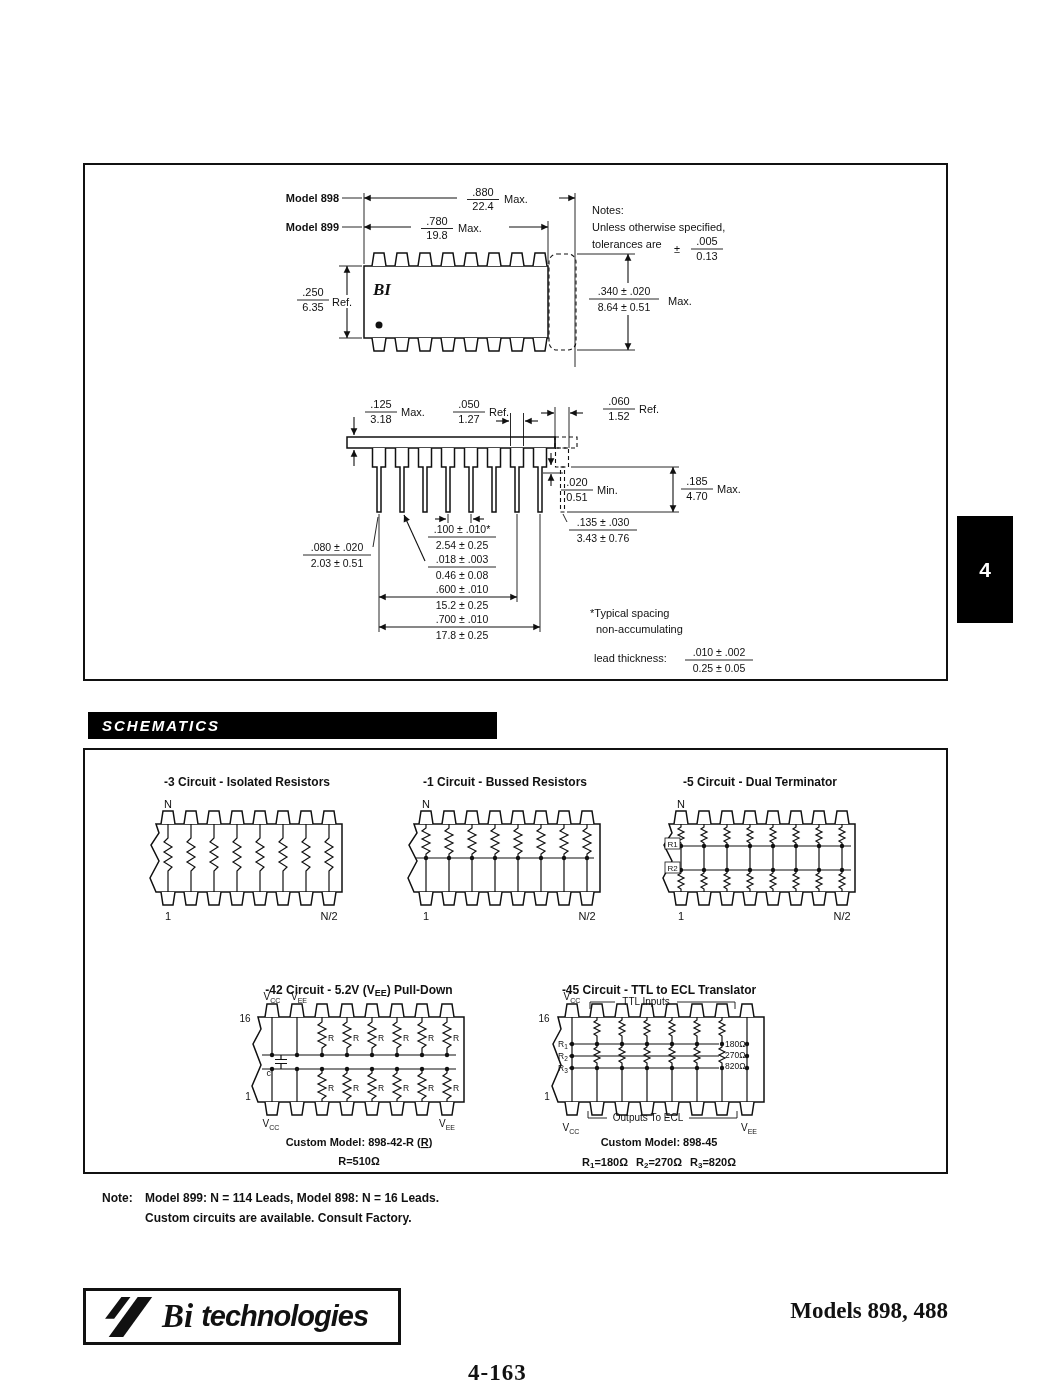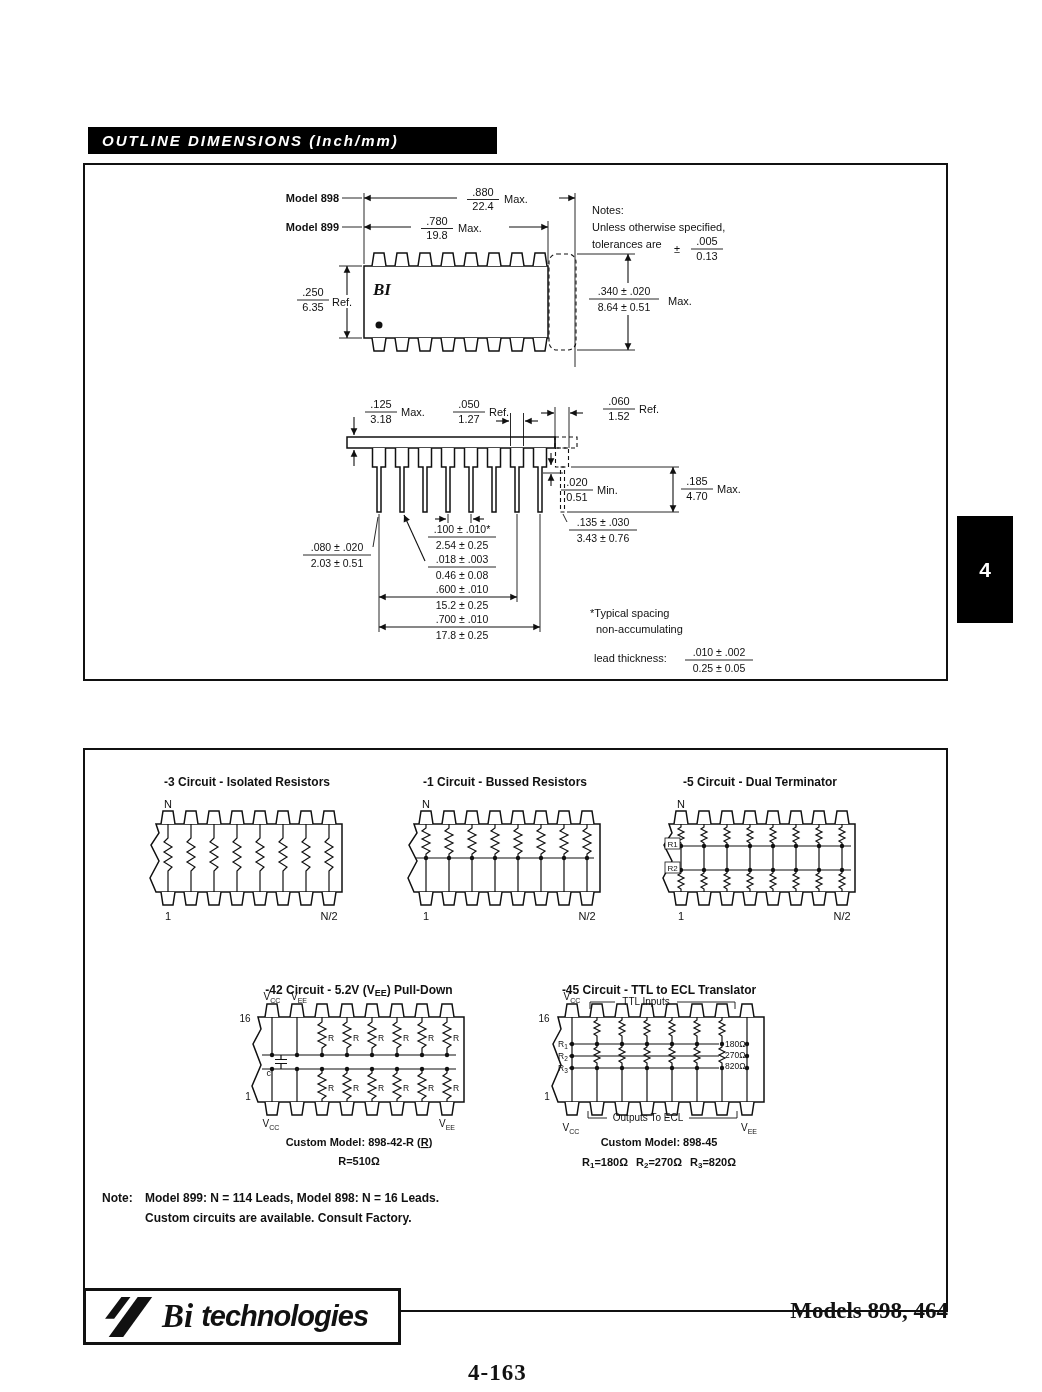--- a/index.html
+++ b/index.html
@@ -30,23 +30,20 @@
   svg .t11b{font-size:11px;font-weight:bold}
   svg .mid{text-anchor:middle}
   svg .end{text-anchor:end}
   svg .msk{fill:#fff;stroke:none}
 </style>
 </head>
 <body>
 
 <div class="page">
 
-  <div class="secbar" style="top:127px">
-    <span>OUTLINE DIMENSIONS (Inch/mm)</span>
-  </div>
 
   <div class="frame" style="top:163px;height:518px">
   <svg width="861" height="514" viewBox="0 0 861 514">
     <defs>
       <marker id="ar" viewBox="0 0 8 8" refX="7.5" refY="4" markerWidth="7" markerHeight="7" orient="auto-start-reverse">
         <path d="M0.5,0.5 L7.5,4 L0.5,7.5 Z" fill="#111"></path>
       </marker>
       <path id="pinU" d="M-7,0 L-5,-13 L5,-13 L7,0"></path>
       <path id="pinD" d="M-7,0 L-5,13 L5,13 L7,0"></path>
       <path id="sLead" d="M-6.5,0 L-6.5,19 L-2,19 L-2,64 L2,64 L2,19 L6.5,19 L6.5,0"></path>
@@ -262,22 +259,25 @@
         <text class="t10 mid" x="634" y="507">0.25 ± 0.05</text>
       </g>
     </g>
   </svg>
   </div>
 
   <div class="tab4">
     <span>4</span>
   </div>
 
-
-  <div class="frame" style="top:748px;height:564px">
+  <div class="secbar" style="top:712px">
+    <span>SCHEMATICS</span>
+  </div>
+
+  <div class="frame" style="top:748px;height:426px">
   <svg width="861" height="488" viewBox="0 0 861 488">
     <defs>
       <path id="spU" d="M-7,0 L-5,-13 L5,-13 L7,0"></path>
       <path id="spD" d="M-7,0 L-5,13 L5,13 L7,0"></path>
       <path id="res68" d="M0,0 v14 l-4,4 l8,5 l-8,5 l8,5 l-8,5 l8,5 l-4,4 v21"></path>
       <path id="res34" d="M0,0 v4 l-4,3 l8,4 l-8,4 l8,4 l-8,4 l8,4 l-4,3 v4"></path>
       <path id="res22" d="M0,0 v3 l-3,2 l6,3 l-6,3 l6,3 l-6,3 l3,2 v3"></path>
       <path id="res38" d="M0,0 v5 l-4,3 l8,4 l-8,4 l8,4 l-8,4 l8,4 l-4,3 v7"></path>
       <path id="res33" d="M0,0 v4 l-4,3 l8,4 l-8,4 l8,4 l-8,4 l8,4 l-4,3 v3"></path>
       <path id="res27" d="M0,0 v3 l-3,2 l6,3 l-6,3 l6,3 l-6,3 l3,2 v8"></path>
@@ -625,15 +625,15 @@
 
   <div class="footer-logo">
     <svg width="58" height="48" viewBox="0 0 64 52">
       <polygon points="46,4 62,4 30,48 14,48" fill="#111"></polygon>
       <polygon points="28,4 38,4 20,28 10,28" fill="#111"></polygon>
     </svg>
     <span class="brand1">Bi</span>
     <span class="brand2">technologies</span>
   </div>
   <div class="pagenum">4-163</div>
-  <div class="models">Models 898, 464</div>
+  <div class="models">Models 898, 488</div>
 
 </div>
 
 </body></html>

